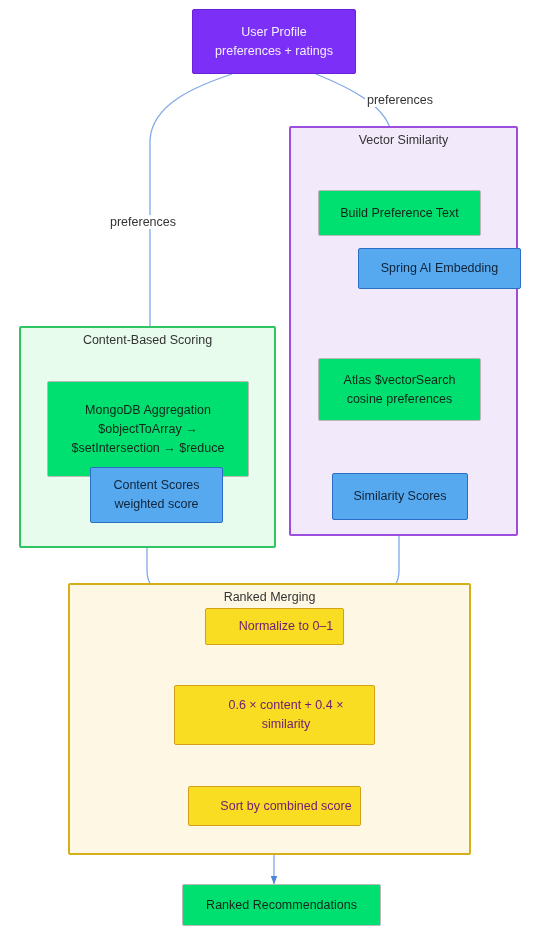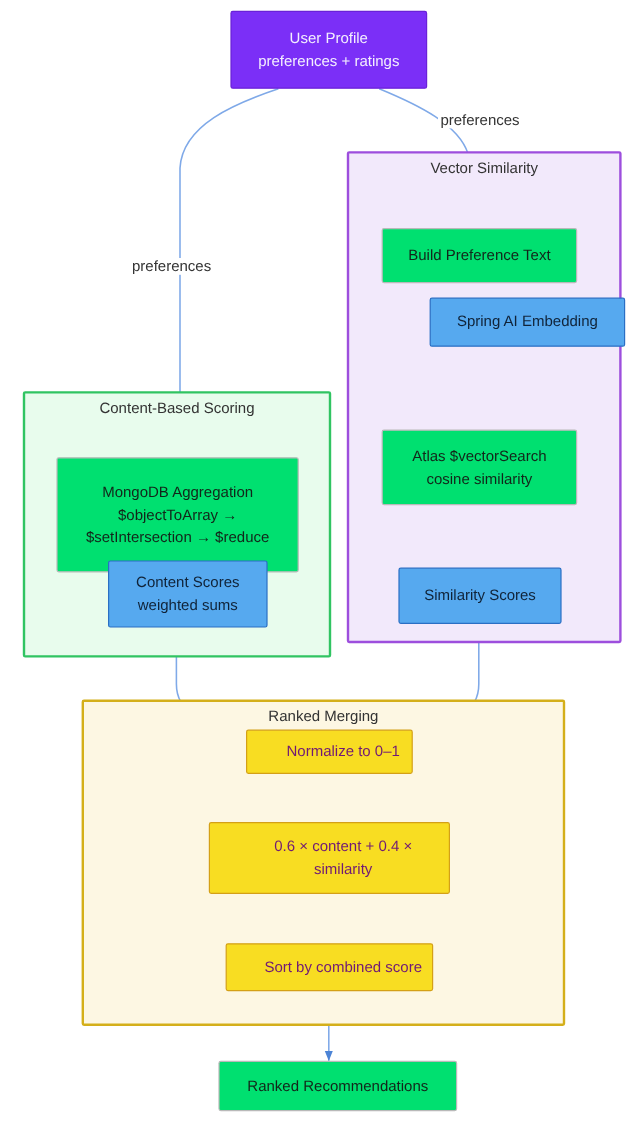--- a/index.html
+++ b/index.html
@@ -158,30 +158,30 @@
   </div>
 
   <div class="node n-purple" style="left:192px; top:9px; width:164px; height:65px;">User Profile
 preferences + ratings</div>
 
   <div class="node n-green" style="left:318px; top:153px; width:163px; height:46px;margin-top:37px;">Build Preference Text</div>
 
   <div class="node n-blue" style="left:318px; top:248px; width:163px; height:41px;margin-left:40px;">Spring AI Embedding</div>
 
   <div class="node n-green" style="left:318px; top:358px; width:163px; height:63px;">Atlas $vectorSearch
-cosine similarity</div>
+cosine preferences</div>
 
   <div class="node n-blue" style="left:332px; top:473px; width:136px; height:47px;">Similarity Scores</div>
 
   <div class="node n-green" style="left:47px; top:340px; width:202px; height:96px;margin-top:41px;">MongoDB Aggregation
 $objectToArray →
 $setIntersection → $reduce</div>
 
   <div class="node n-blue" style="left:90px; top:467px; width:133px; height:56px;">Content Scores
-weighted sums</div>
+weighted score</div>
 
   <div class="node n-yellow" style="left:205px; top:608px; width:139px; height:37px;">Normalize to 0–1</div>
 
   <div class="node n-yellow" style="left:174px; top:685px; width:201px; height:60px;">0.6 × content + 0.4 ×
 similarity</div>
 
   <div class="node n-yellow" style="left:188px; top:786px; width:173px; height:40px;">Sort by combined score</div>
 
   <div class="node n-green" style="left:182px; top:884px; width:199px; height:42px;">Ranked Recommendations</div>
 

